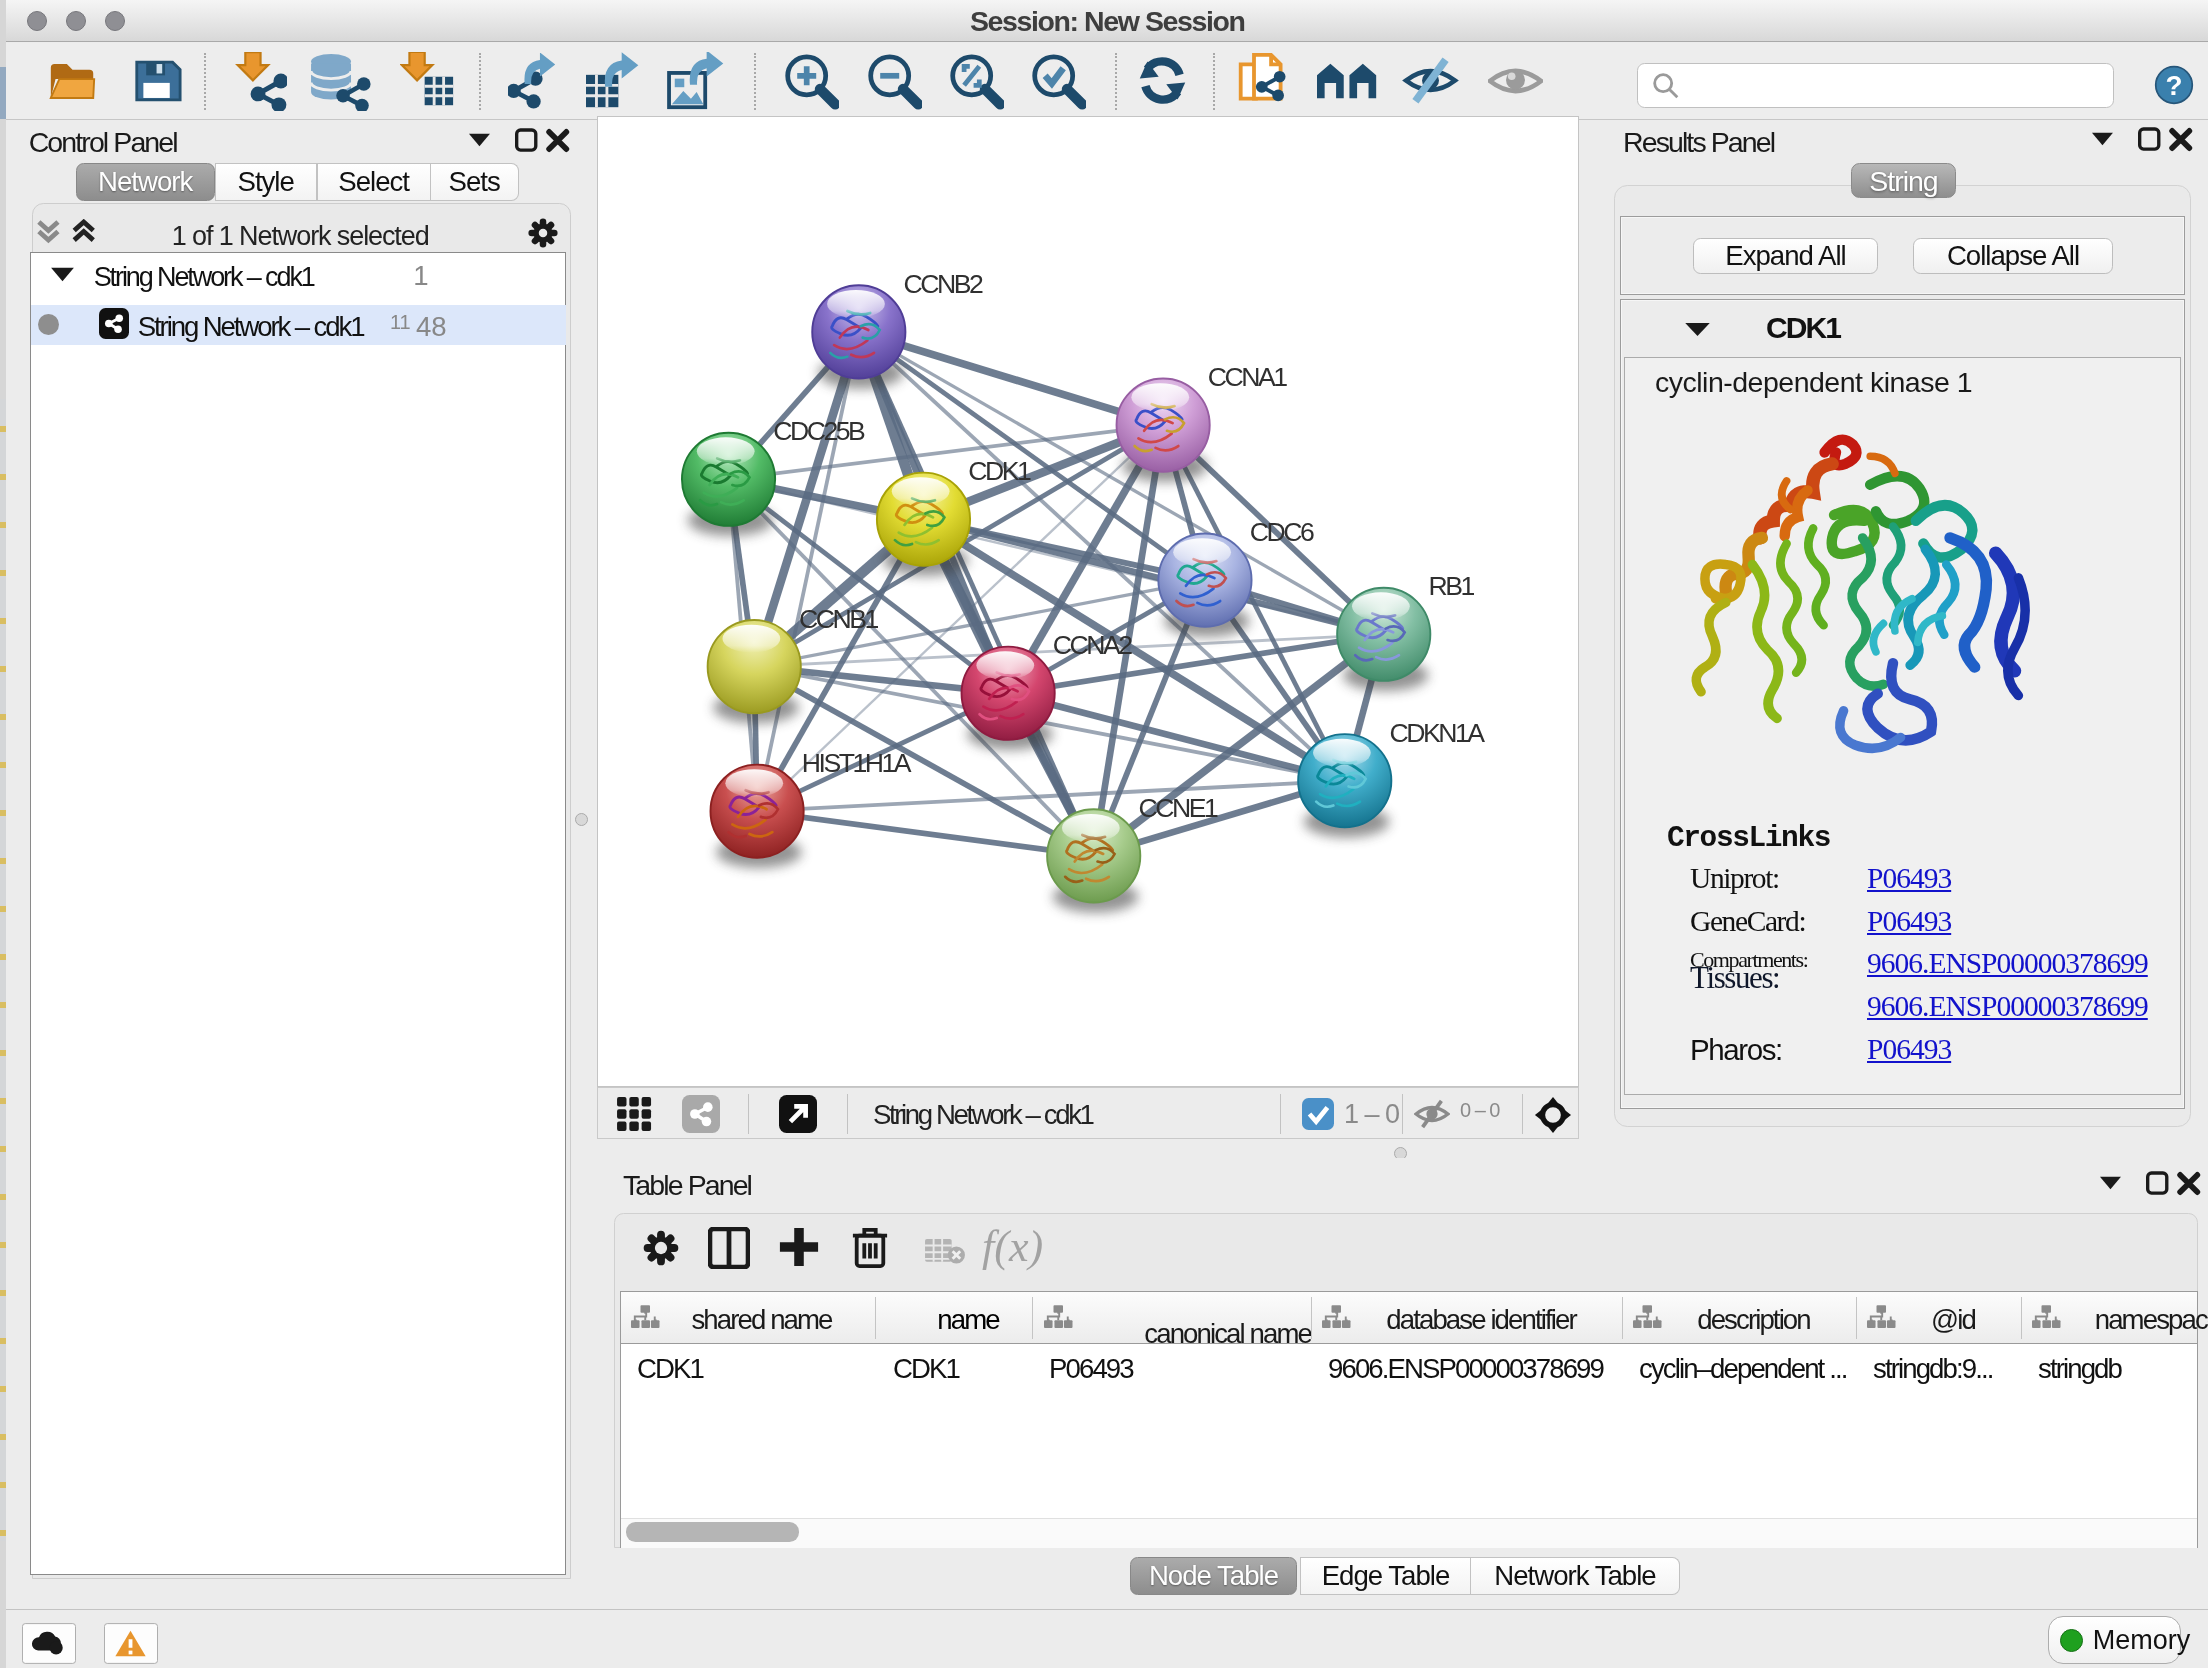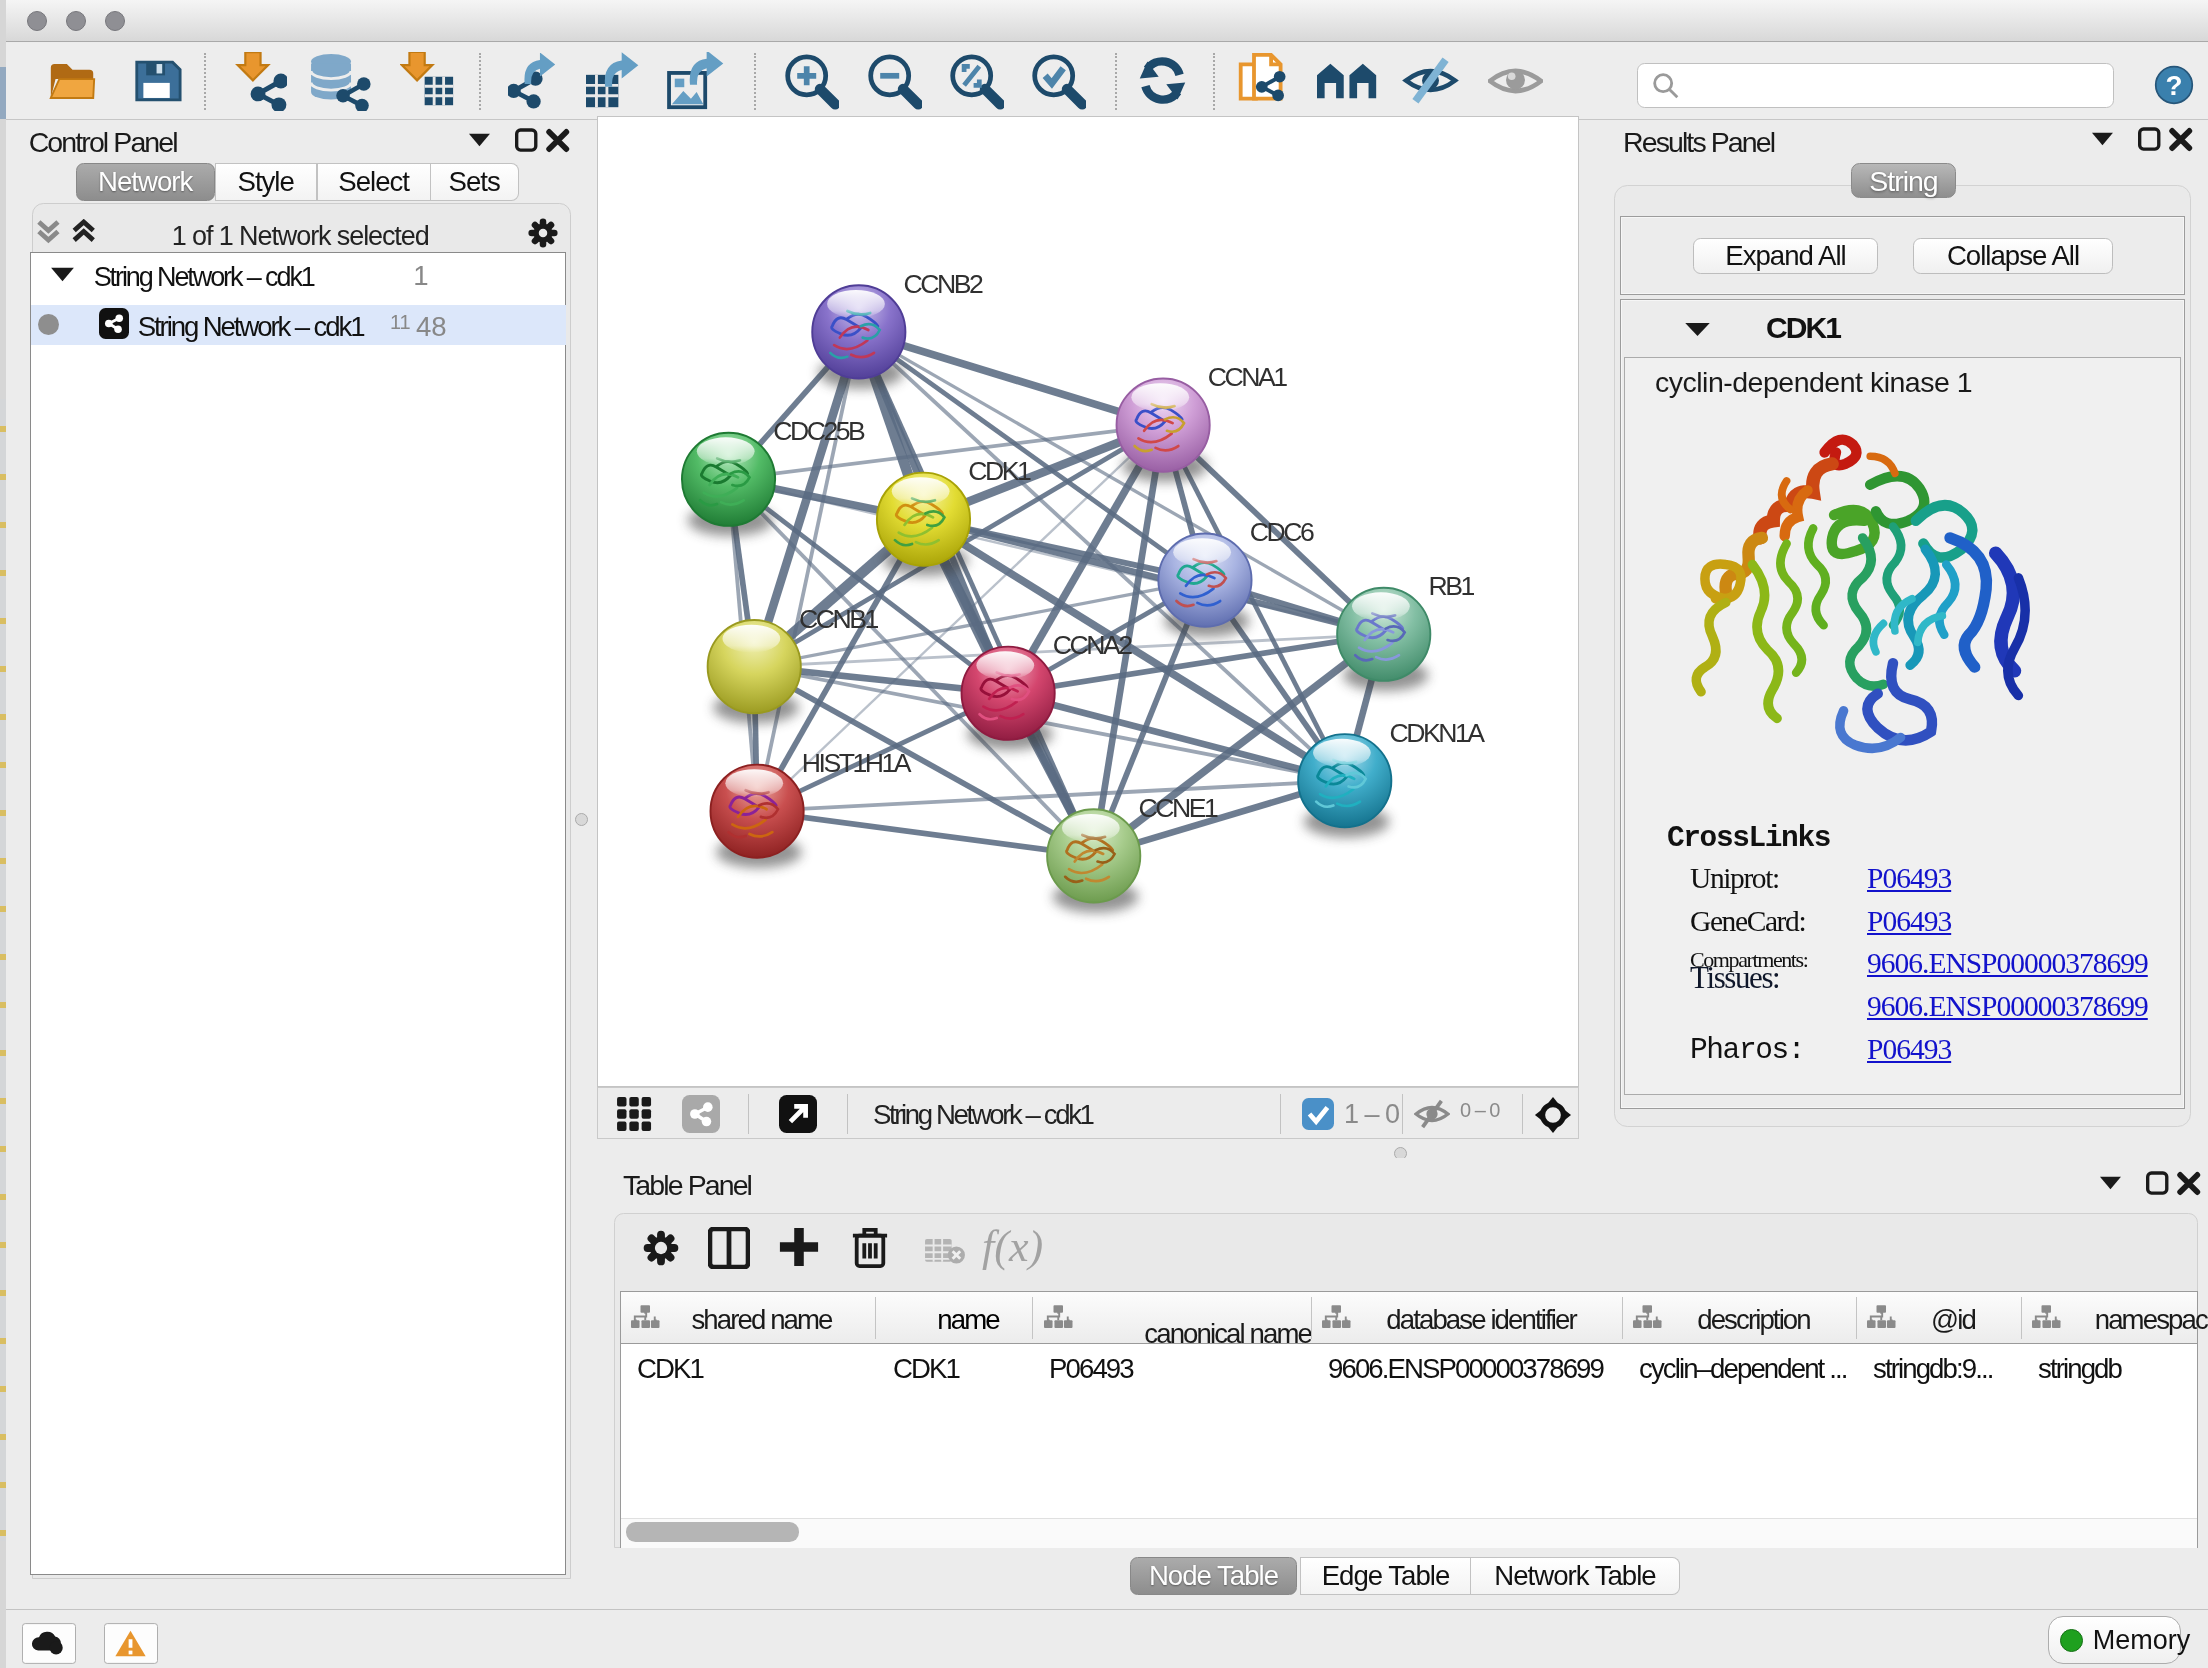--- a/index.html
+++ b/index.html
@@ -24,20 +24,21 @@
 a.lnk{color:#1212cc;text-decoration:underline}
 </style>
 
 </head><body>
 <div class="abs" style="left:0;top:0;width:5.7px;height:1668px;background:#d4d6d8;
 background-image:linear-gradient(#d6d6d6 0px,#d6d6d6 67px,#93a9c0 67px,#93a9c0 119px,#d6d6d6 119px,#d6d6d6 399px,rgba(0,0,0,0) 399px,rgba(0,0,0,0) 1541px,#d6d6d6 1541px),repeating-linear-gradient(#d4d6d8 0px,#d4d6d8 42px,#d9be62 42px,#d9be62 48px)"></div>
 <div class="titlebar">
 <div class="tl" style="left:21px"></div>
     <div class="tl" style="left:60px"></div>
     <div class="tl" style="left:99px"></div>
+<div class="title">Session: New Session</div>
   </div>
 <div class="toolbar">
     <svg class="ticon" style="left:42px;top:15px" width="49" height="46" viewBox="0 0 52 48">
 <path d="M3 42 V10 q0-4 4-4 h13 l6 6 h18 q4 0 4 4 v6 H8 Z" fill="#b06a14"></path>
 <path d="M3 42 L12 22 h37 L48 42 Z" fill="#f0a640" stroke="#c27a12" stroke-width="2"></path>
     </svg>
     <svg class="ticon" style="left:127px;top:15px" width="49" height="46" viewBox="0 0 52 48">
 <path d="M4 4 h38 l8 8 v32 h-46 Z" fill="#3c6f99" stroke="#24506f" stroke-width="3"></path>
 <rect x="14" y="4" width="20" height="14" fill="#24506f"></rect>
 <rect x="25" y="6" width="6" height="10" fill="#cfe0ec"></rect>
@@ -582,21 +583,21 @@
     </svg>
     <div class="abs" style="left:86px;top:701px;font-family:Liberation Mono, monospace;font-size:29.5px;letter-spacing:-1.4px;font-weight:bold;color:#111">CrossLinks</div>
     <div class="abs" style="left:109px;top:742px;font-family:'Liberation Serif',serif;font-size:29.5px;letter-spacing:-1.4px;color:#111">Uniprot:</div>
     <div class="abs" style="left:286px;top:742px;font-family:'Liberation Serif',serif;font-size:29.5px;letter-spacing:-1px"><a class="lnk" href="#">P06493</a></div>
     <div class="abs" style="left:109px;top:785px;font-family:'Liberation Serif',serif;font-size:29.5px;letter-spacing:-1.4px;color:#111">GeneCard:</div>
     <div class="abs" style="left:286px;top:785px;font-family:'Liberation Serif',serif;font-size:29.5px;letter-spacing:-1px"><a class="lnk" href="#">P06493</a></div>
     <div class="abs" style="left:109px;top:827px;font-family:'Liberation Serif',serif;font-size:22px;letter-spacing:-1.4px;color:#111">Compartments:</div>
     <div class="abs" style="left:286px;top:827px;font-family:'Liberation Serif',serif;font-size:29.5px;letter-spacing:-1px"><a class="lnk" href="#">9606.ENSP00000378699</a></div>
     <div class="abs" style="left:109px;top:840px;font-family:'Liberation Serif',serif;font-size:31px;letter-spacing:-1.4px;color:#0f172a">Tissues:</div>
     <div class="abs" style="left:286px;top:870px;font-family:'Liberation Serif',serif;font-size:29.5px;letter-spacing:-1px"><a class="lnk" href="#">9606.ENSP00000378699</a></div>
-    <div class="abs" style="left:109px;top:913px;font-family:Liberation Mono, monospace;font-size:29.5px;letter-spacing:-1.4px;color:#111">Pharos:</div>
+    <div class="abs" style="left:109px;top:913px;font-family:Liberation Sans, sans-serif;font-size:29.5px;letter-spacing:-1.4px;color:#111">Pharos:</div>
     <div class="abs" style="left:286px;top:913px;font-family:'Liberation Serif',serif;font-size:29.5px;letter-spacing:-1px"><a class="lnk" href="#">P06493</a></div>
   </div>
 <div class="abs" style="left:592px;top:1158px;width:1617px;height:451px;background:#ececec;overflow:hidden">
     <div class="ptitle" style="left:31px;top:11.4px">Table Panel</div>
     <svg class="winbtns" style="left:1507px;top:13.3px" width="105" height="25" viewBox="0 0 110 26">
 <path d="M1 6 h22 l-11 13 Z" fill="#1a1a1a"></path>
 <rect x="51" y="2" width="20" height="21" rx="4" fill="none" stroke="#1a1a1a" stroke-width="3.5"></rect>
 <path d="M85 4 l18 18 M103 4 l-18 18" stroke="#1a1a1a" stroke-width="6" stroke-linecap="round"></path>
 </svg>
     <div class="abs" style="left:22px;top:55px;width:1584px;height:335px;background:#e9e9e9;

